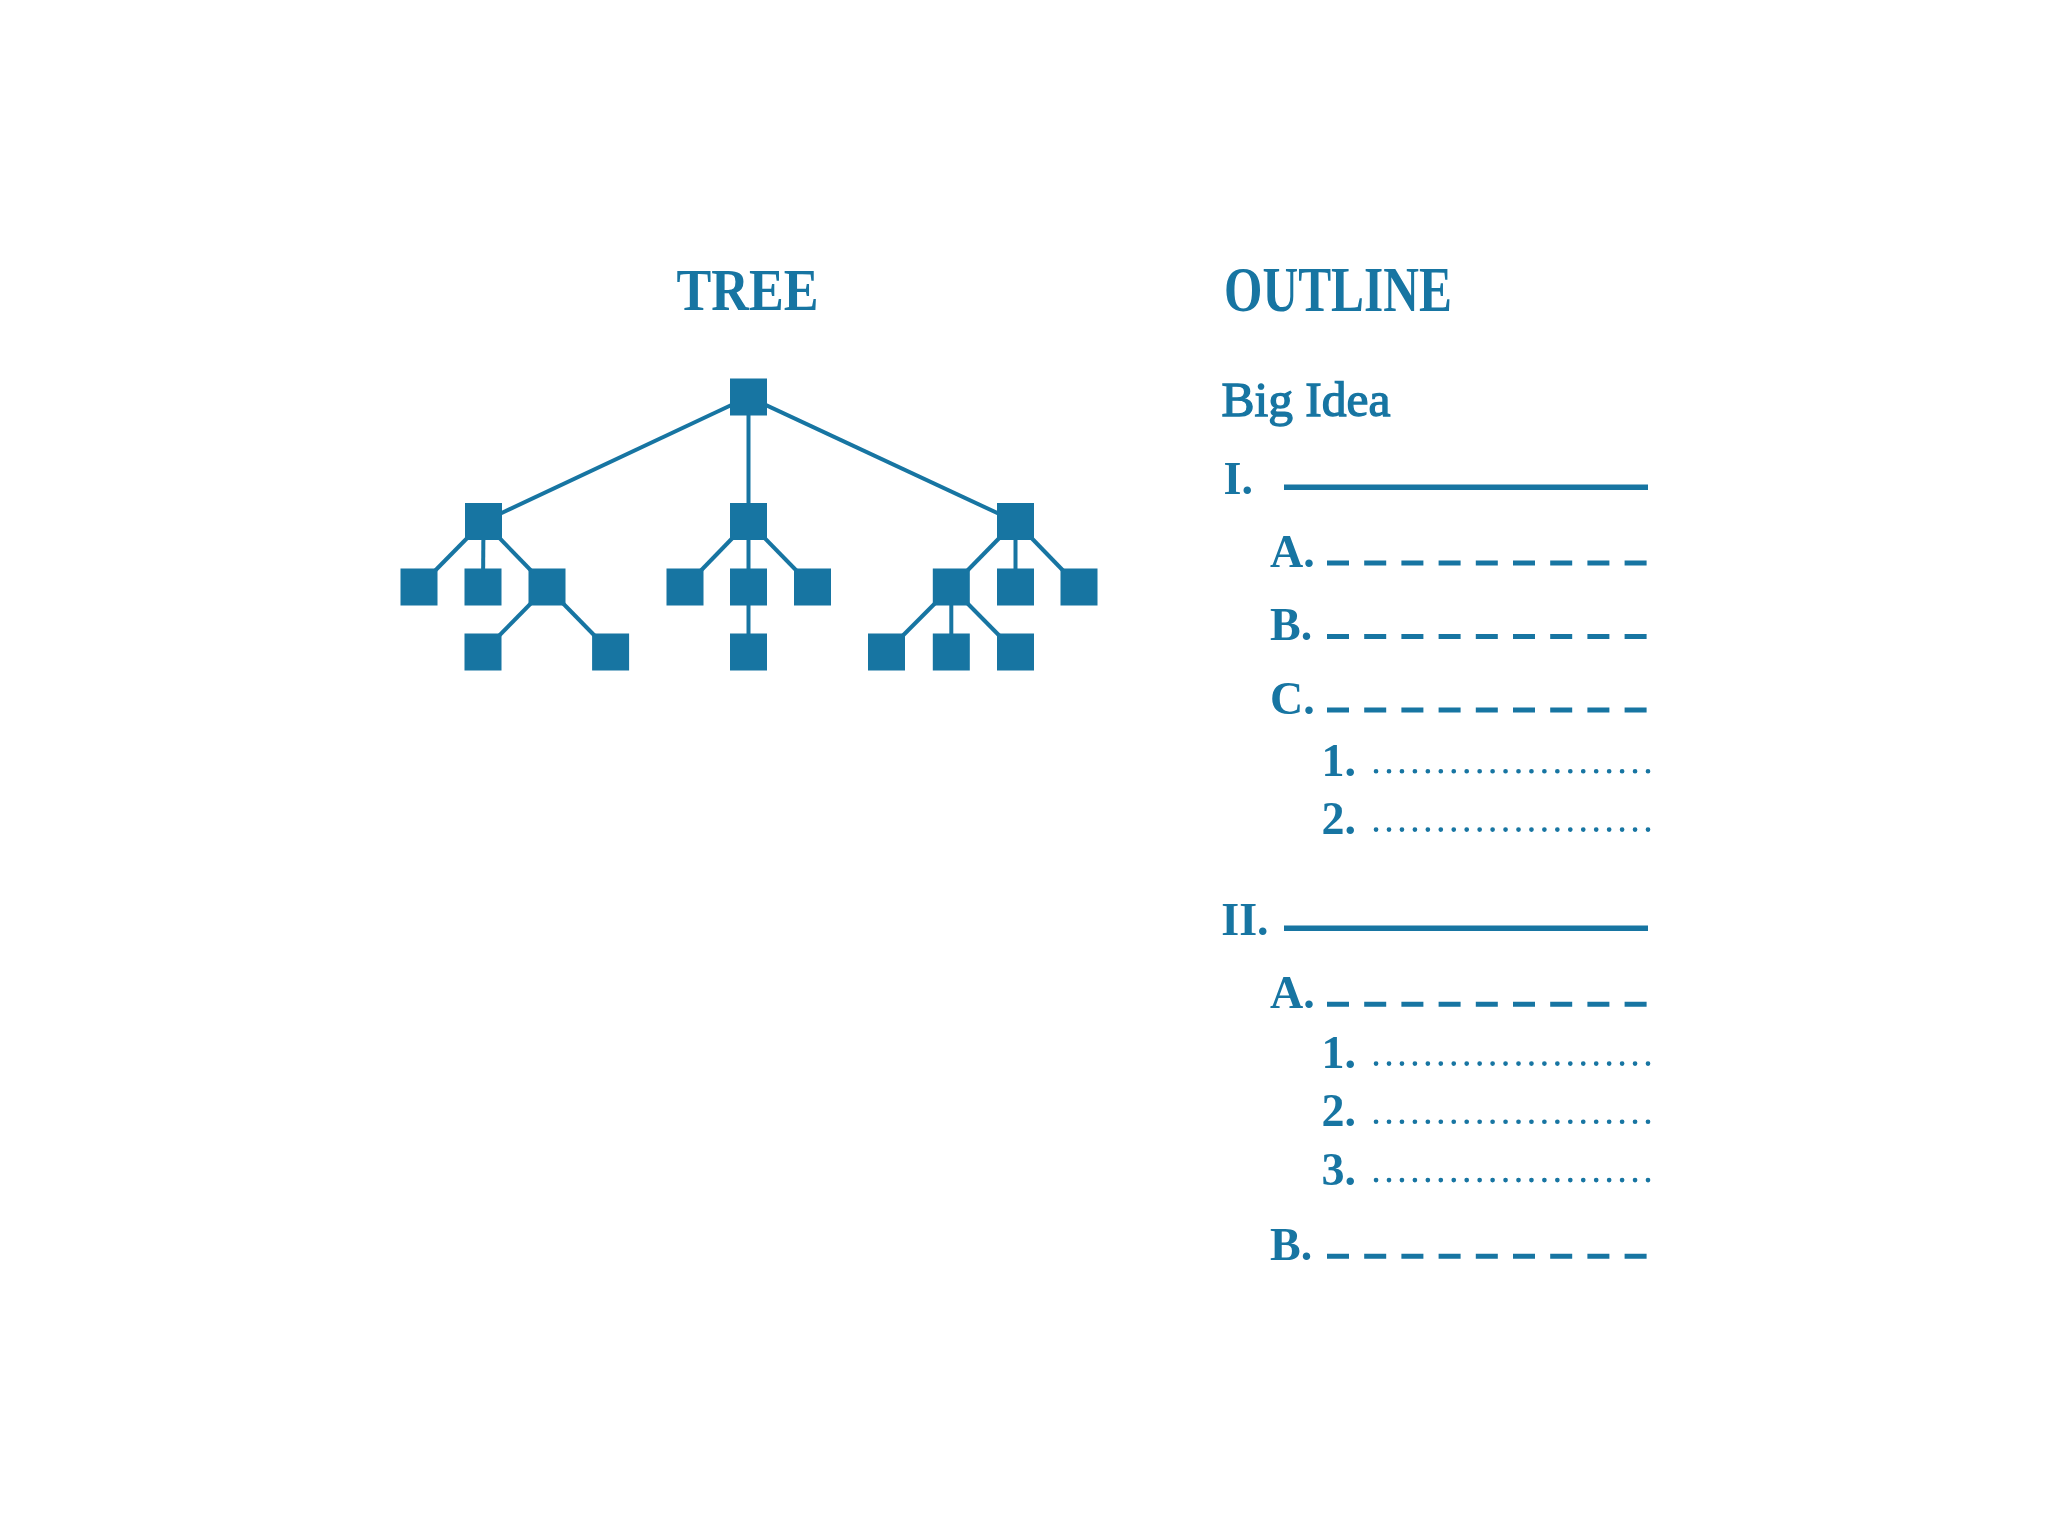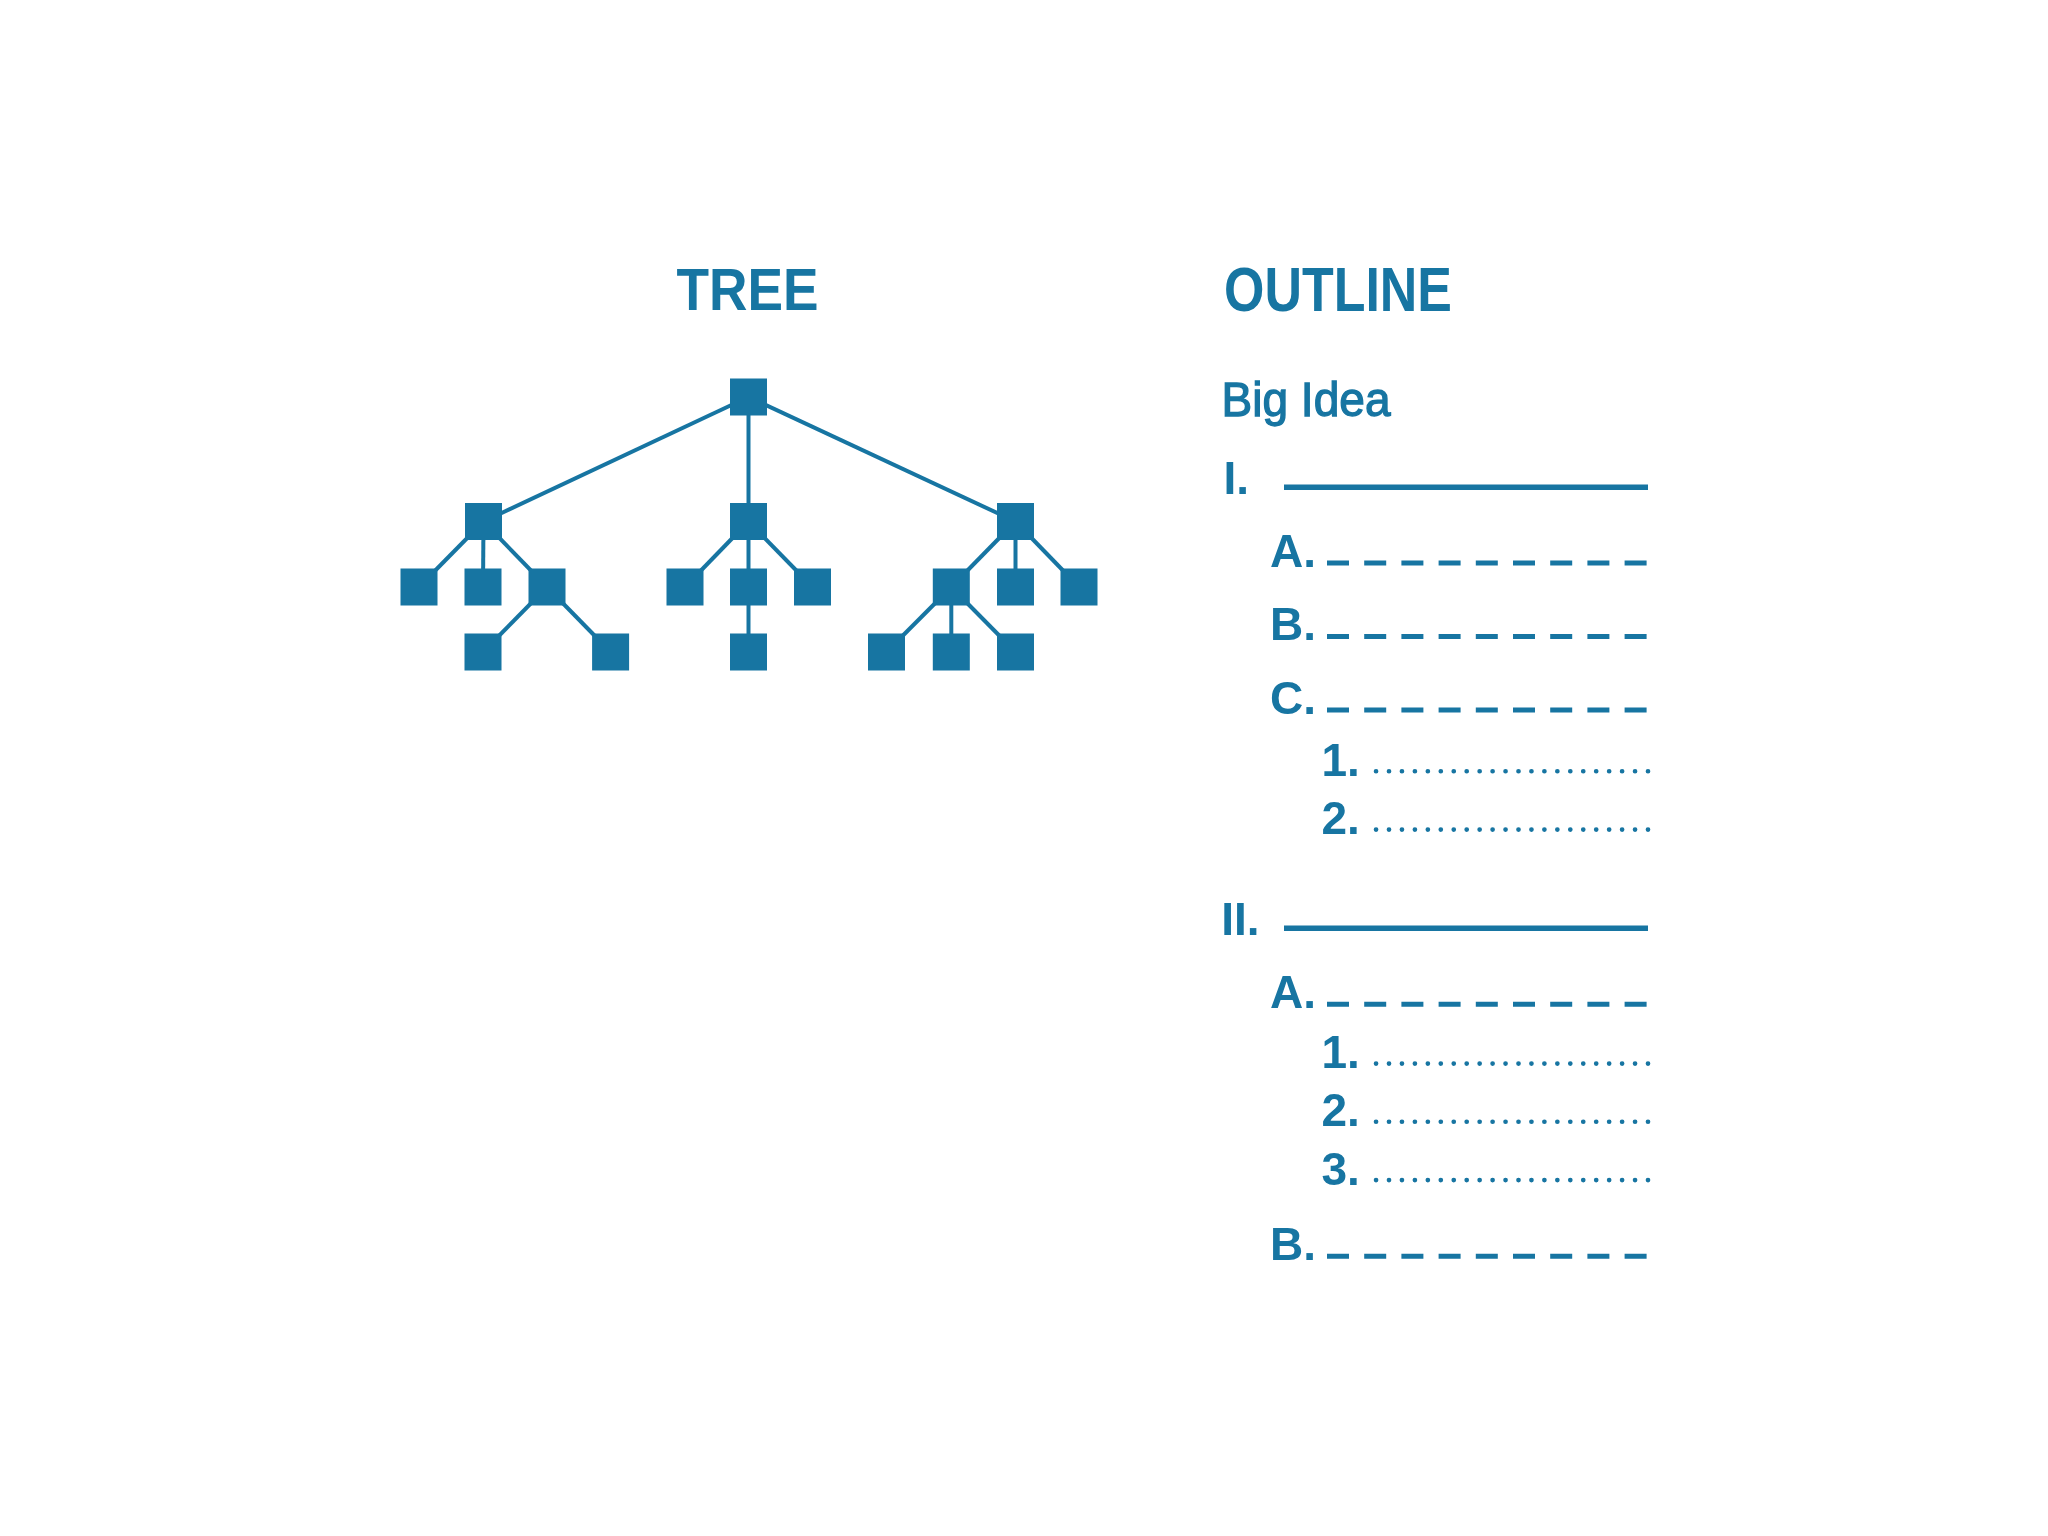--- a/index.html
+++ b/index.html
@@ -1,17 +1,17 @@
 <!DOCTYPE html>
 <html><head>
 <meta charset="utf-8">
 <style>
   html,body{margin:0;padding:0;background:#ffffff;}
   .page{position:relative;width:2019px;height:1536px;background:#ffffff;overflow:hidden;
-        font-family:Liberation Sans, sans-serif;}
+        font-family:Liberation Serif, serif;}
 </style>
 </head>
 <body>
 <div class="page">
 <svg width="2048" height="1536" viewBox="0 0 2048 1536">
 
   <g stroke="#1775a2" stroke-width="4" fill="none">
     <line x1="748.5" y1="397" x2="483.5" y2="521.5"></line>
     <line x1="748.5" y1="397" x2="748.5" y2="521.5"></line>
     <line x1="748.5" y1="397" x2="1015.5" y2="521.5"></line>

